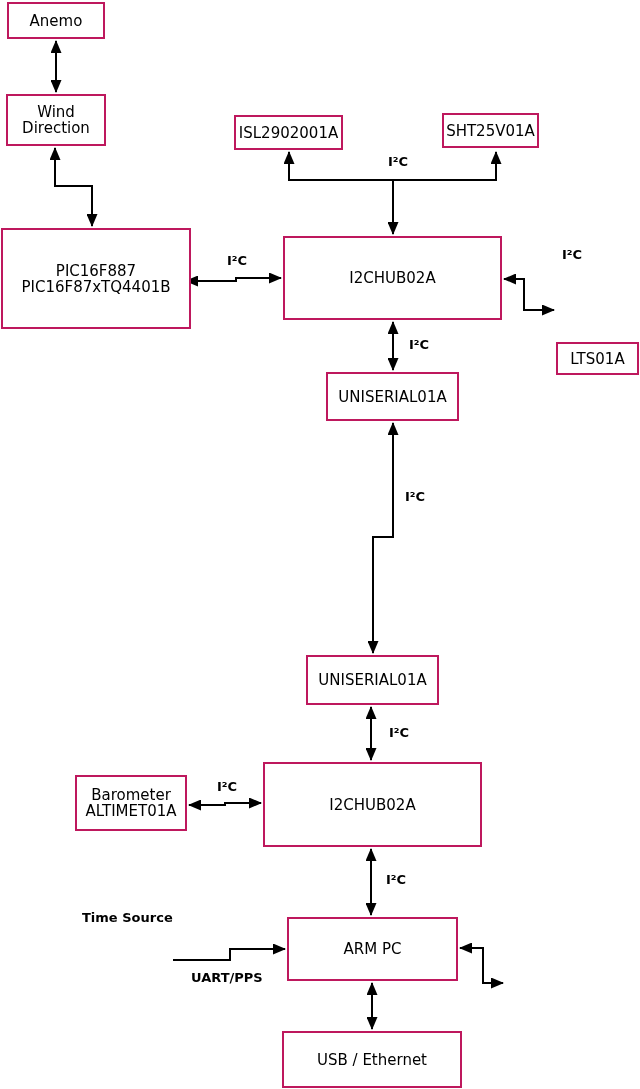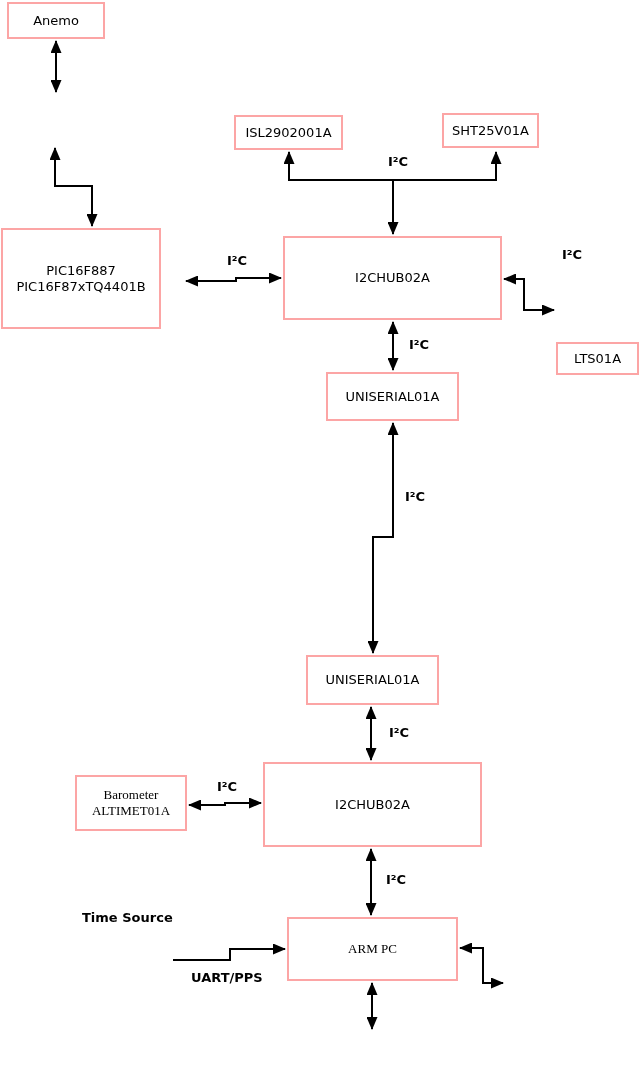--- a/index.html
+++ b/index.html
@@ -2,23 +2,23 @@
 <html><head>
 <meta charset="utf-8">
 <style>
   html,body{margin:0;padding:0;background:#fff;}
   .stage{
     position:relative;width:640px;height:1089px;background:#ffffff;
     font-family:"DejaVu Sans","Liberation Sans",sans-serif;color:#000;overflow:hidden;
   }
   .wires{position:absolute;left:0;top:0;width:640px;height:1089px;}
   .node{
-    position:absolute;box-sizing:border-box;border:2px solid #fca5a5;background:#fff;
+    position:absolute;box-sizing:border-box;border:2px solid #be185d;background:#fff;
     display:flex;flex-direction:column;align-items:center;justify-content:center;
-    font-size:13px;line-height:16px;text-align:left;white-space:nowrap;
+    font-size:15px;line-height:16px;text-align:left;white-space:nowrap;
   }
   .lbl{position:absolute;font-size:13px;line-height:13px;white-space:nowrap;font-weight:bold;}
 </style>
 </head>
 <body>
 
 <div class="stage">
 
   <svg class="wires" width="640" height="1089" viewBox="0 0 640 1089" fill="none" stroke="#000" stroke-width="2">
     <defs>
@@ -44,22 +44,26 @@
     <line x1="371" y1="849" x2="371" y2="915" marker-start="url(#arr)" marker-end="url(#arr)"></line>
     <polyline points="173,960 230,960 230,949 285,949" marker-end="url(#arr)"></polyline>
     <polyline points="460,948 483,948 483,983 503,983" marker-start="url(#arr)" marker-end="url(#arr)"></polyline>
     <line x1="372" y1="983" x2="372" y2="1029" marker-start="url(#arr)" marker-end="url(#arr)"></line>
   </svg>
 
   <div class="node" style="left:7px;top:2px;width:98px;height:37px;">
     <span>Anemo</span>
   </div>
 
+  <div class="node" style="left:6px;top:94px;width:100px;height:52px;">
+    <span>Wind</span>
+    <span>Direction</span>
+  </div>
 
-  <div class="node" style="left:1px;top:228px;width:160px;height:101px;">
+  <div class="node" style="left:1px;top:228px;width:190px;height:101px;">
     <span>PIC16F887</span>
     <span>PIC16F87xTQ4401B</span>
   </div>
 
   <div class="node" style="left:234px;top:115px;width:109px;height:35px;">
     <span>ISL2902001A</span>
   </div>
 
   <div class="node" style="left:442px;top:113px;width:97px;height:35px;">
     <span>SHT25V01A</span>
@@ -74,35 +78,38 @@
   </div>
 
   <div class="node" style="left:326px;top:372px;width:133px;height:49px;">
     <span>UNISERIAL01A</span>
   </div>
 
   <div class="node" style="left:306px;top:655px;width:133px;height:50px;">
     <span>UNISERIAL01A</span>
   </div>
 
-  <div class="node" style="left:75px;top:775px;width:112px;height:56px;font-family:Liberation Serif, serif;">
+  <div class="node" style="left:75px;top:775px;width:112px;height:56px;">
     <span>Barometer</span>
     <span>ALTIMET01A</span>
   </div>
 
   <div class="node" style="left:263px;top:762px;width:219px;height:85px;">
     <span>I2CHUB02A</span>
   </div>
 
 
-  <div class="node" style="left:287px;top:917px;width:171px;height:64px;font-family:Liberation Serif, serif;">
+  <div class="node" style="left:287px;top:917px;width:171px;height:64px;">
     <span>ARM PC</span>
   </div>
 
 
+  <div class="node" style="left:282px;top:1031px;width:180px;height:57px;">
+    <span>USB / Ethernet</span>
+  </div>
 
   <span class="lbl" style="left:388px;top:155px;">I²C</span>
   <span class="lbl" style="left:227px;top:254px;">I²C</span>
   <span class="lbl" style="left:562px;top:248px;">I²C</span>
   <span class="lbl" style="left:409px;top:338px;">I²C</span>
   <span class="lbl" style="left:405px;top:490px;">I²C</span>
   <span class="lbl" style="left:389px;top:726px;">I²C</span>
   <span class="lbl" style="left:217px;top:780px;">I²C</span>
   <span class="lbl" style="left:386px;top:873px;">I²C</span>
   <span class="lbl" style="left:82px;top:911px;">Time Source</span>

